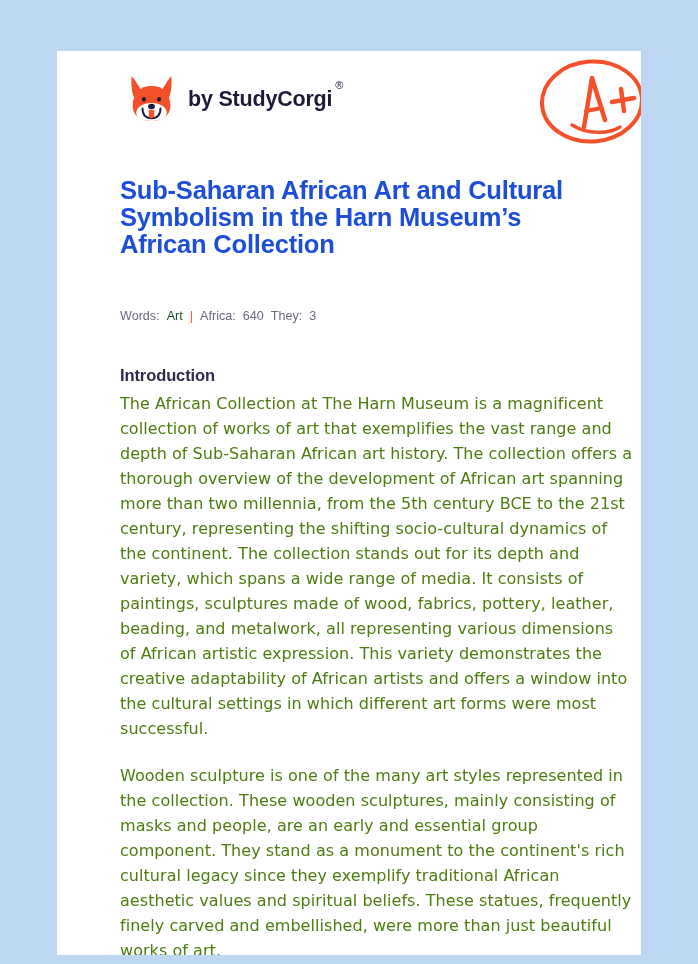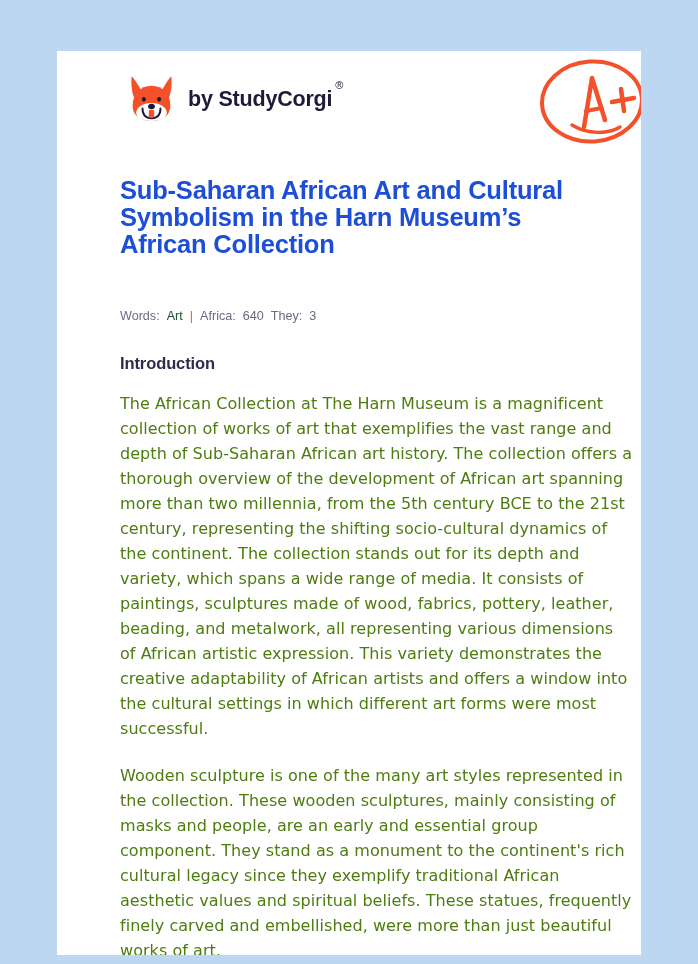--- a/index.html
+++ b/index.html
@@ -111,21 +111,21 @@
   .meta-line .meta-sep {
     color: #ef5a2a;
     margin: 0 7px 0 7px;
   }
   .meta-gap { display: inline-block; width: 7px; }
 
   
   .section-heading {
     position: absolute;
     left: 63px;
-    top: 303px;
+    top: 315px;
     font-family: "Liberation Sans", sans-serif;
     font-weight: bold;
     font-size: 16.5px;
     color: #2c2c4d;
     margin: 0;
     letter-spacing: -0.1px;
   }
 
   .body-copy {
     position: absolute;

